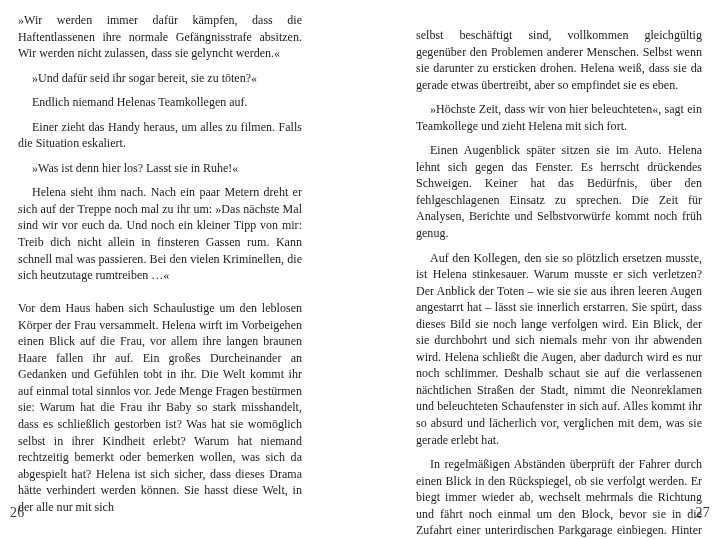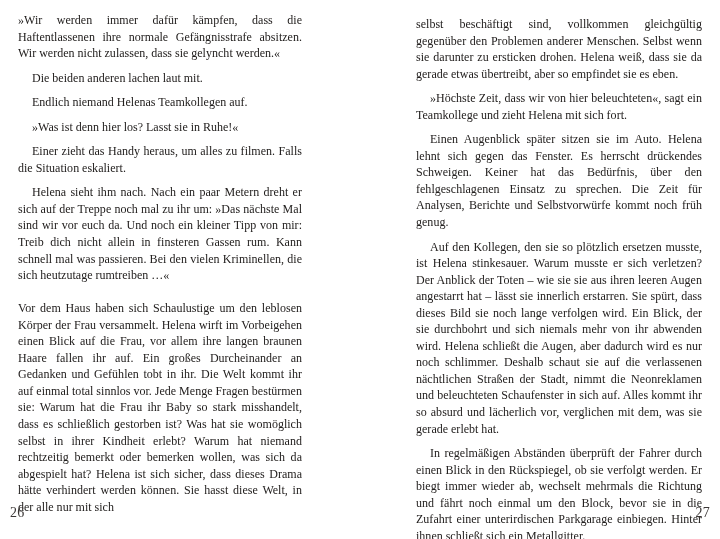--- a/index.html
+++ b/index.html
@@ -24,21 +24,21 @@
   }
 
   .page {
     position: relative;
     width: 360px;
     height: 539px;
     box-sizing: border-box;
   }
 
   .page-left  { padding: 0 50px 0 10px; }
-  .page-right { padding: 4px 10px 0 48px; }
+  .page-right { padding: 15px 10px 0 48px; }
 
   .textblock {
     padding-top: 4px;
   }
 
   p.para {
     margin: 8px;
     text-align: justify;
     text-justify: inter-word;
     font-size: 12px;
@@ -69,24 +69,24 @@
   .folio-right { right: 10px; text-align: left; }
 </style>
 </head>
 <body>
 
 <div id="spread">
 
   <div class="page page-left">
     <div class="textblock">
       <p class="para noindent">»Wir werden immer dafür kämpfen, dass die Haftentlassenen ihre normale Gefängnisstrafe absitzen. Wir werden nicht zulassen, dass sie gelyncht werden.«</p>
-      <p class="para">Die beiden anderen lachen laut mit.</p>
+      <p class="para">»Und dafür seid ihr sogar bereit, sie zu töten?«</p>
       <p class="para">Endlich niemand Helenas Teamkollegen auf.</p>
+      <p class="para">Einer zieht das Handy heraus, um alles zu filmen. Falls die Situation eskaliert.</p>
       <p class="para">»Was ist denn hier los? Lasst sie in Ruhe!«</p>
-      <p class="para">Einer zieht das Handy heraus, um alles zu filmen. Falls die Situation eskaliert.</p>
       <p class="para">Helena sieht ihm nach. Nach ein paar Metern dreht er sich auf der Treppe noch mal zu ihr um: »Das nächste Mal sind wir vor euch da. Und noch ein kleiner Tipp von mir: Treib dich nicht allein in finsteren Gassen rum. Kann schnell mal was passieren. Bei den vielen Kriminellen, die sich heutzutage rumtreiben …«</p>
       <p class="para noindent spacer-before">Vor dem Haus haben sich Schaulustige um den leblosen Körper der Frau versammelt. Helena wirft im Vorbeigehen einen Blick auf die Frau, vor allem ihre langen braunen Haare fallen ihr auf. Ein großes Durcheinander an Gedanken und Gefühlen tobt in ihr. Die Welt kommt ihr auf einmal total sinnlos vor. Jede Menge Fragen bestürmen sie: Warum hat die Frau ihr Baby so stark misshandelt, dass es schließlich gestorben ist? Was hat sie womöglich selbst in ihrer Kindheit erlebt? Warum hat niemand rechtzeitig bemerkt oder bemerken wollen, was sich da abgespielt hat? Helena ist sich sicher, dass dieses Drama hätte verhindert werden können. Sie hasst diese Welt, in der alle nur mit sich</p>
     </div>
     <div class="folio folio-left">26</div>
   </div>
 
   <div class="page page-right">
     <div class="textblock">
       <p class="para noindent">selbst beschäftigt sind, vollkommen gleichgültig gegenüber den Problemen anderer Menschen. Selbst wenn sie darunter zu ersticken drohen. Helena weiß, dass sie da gerade etwas übertreibt, aber so empfindet sie es eben.</p>
       <p class="para">»Höchste Zeit, dass wir von hier beleuchteten«, sagt ein Teamkollege und zieht Helena mit sich fort.</p>

